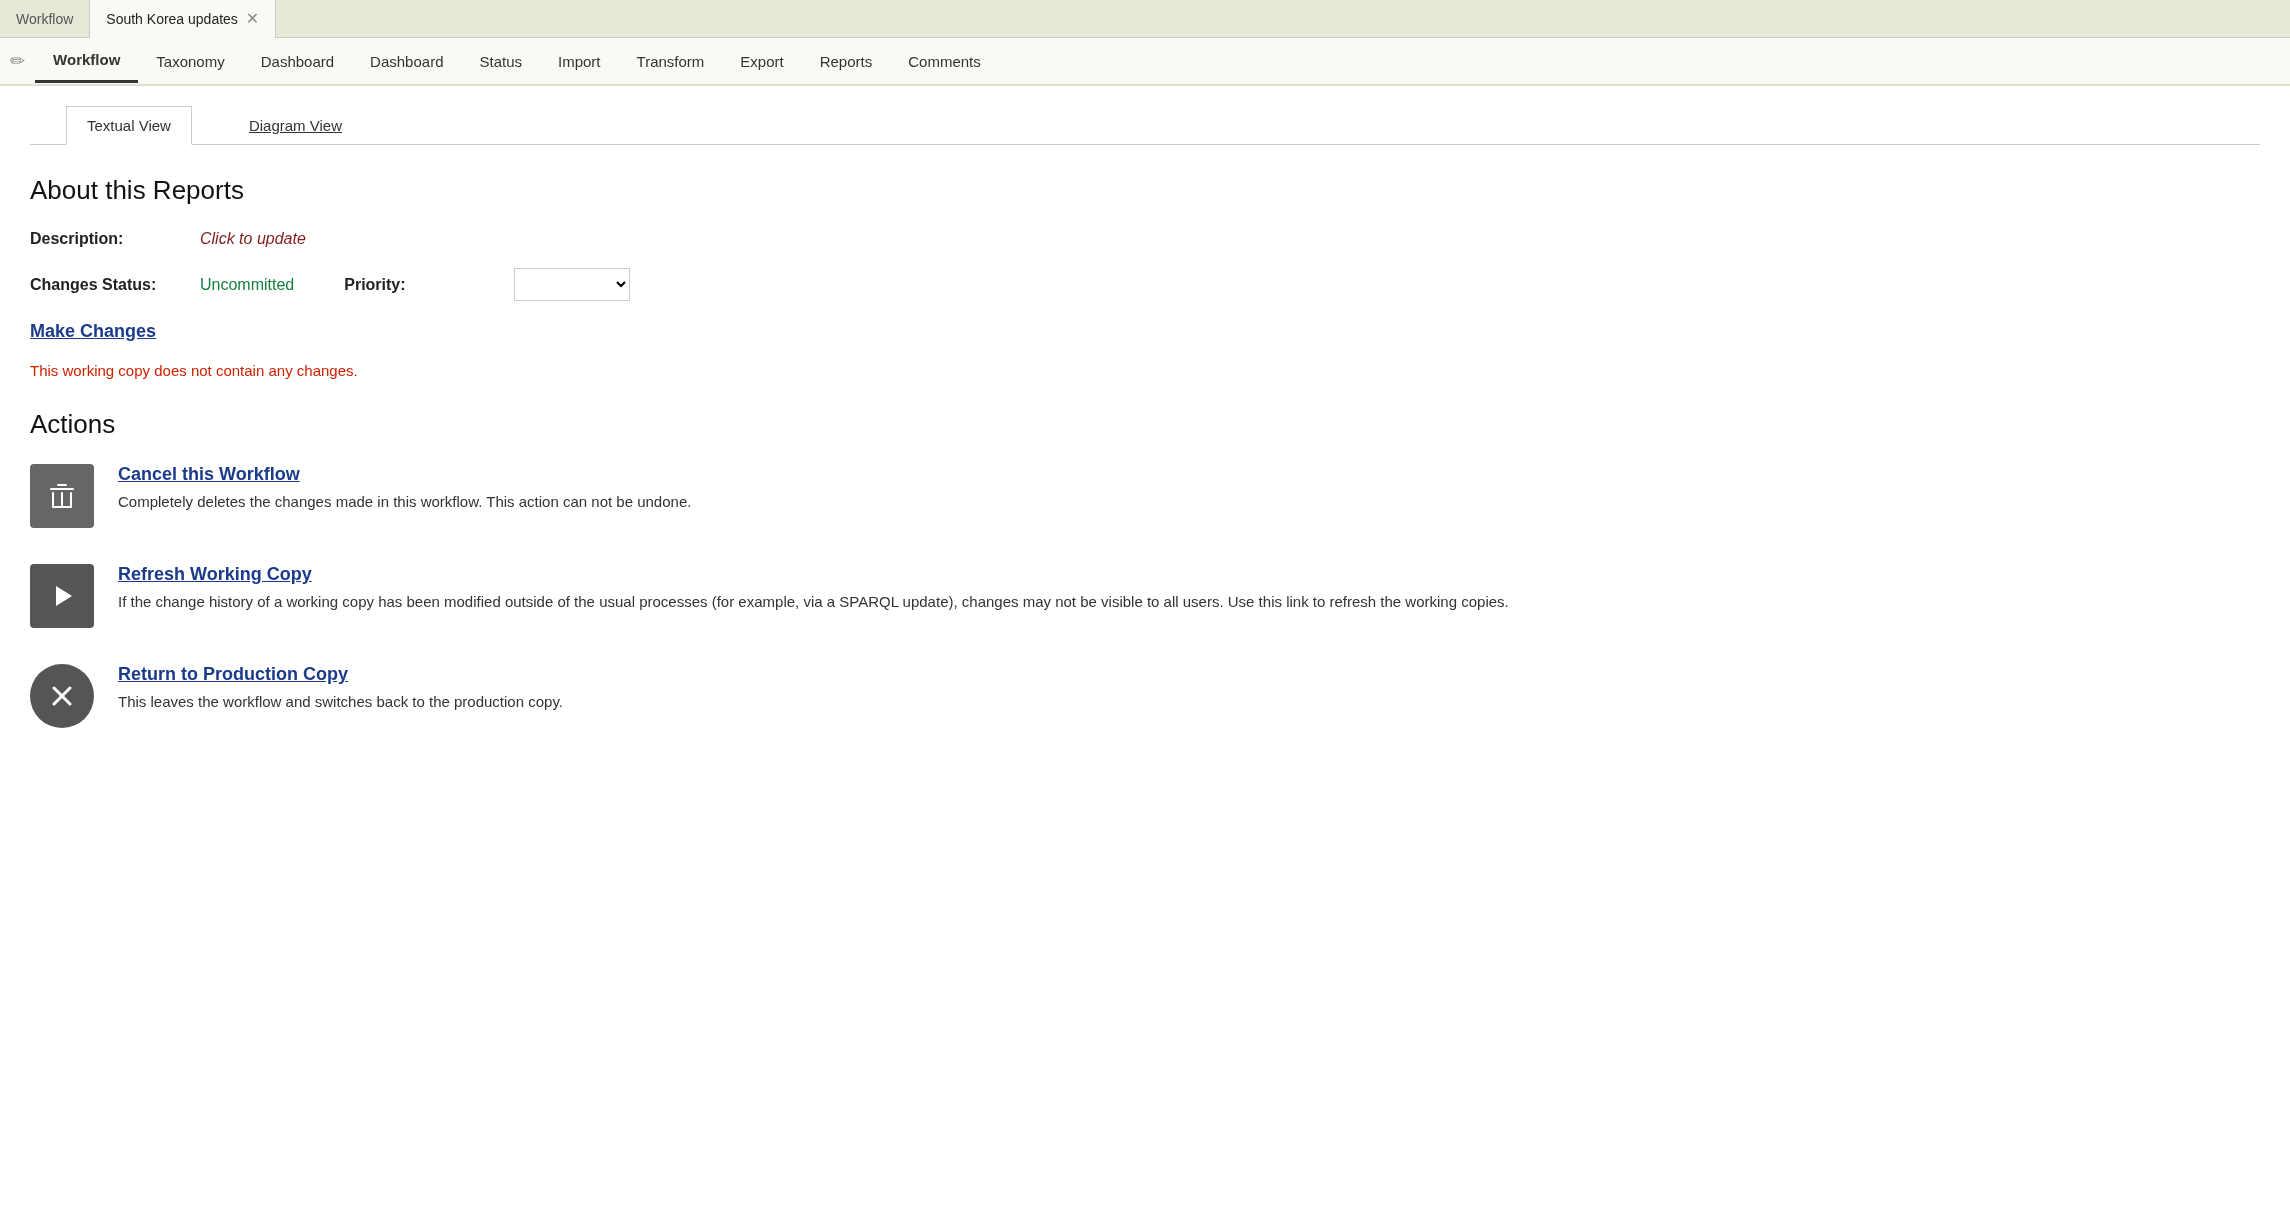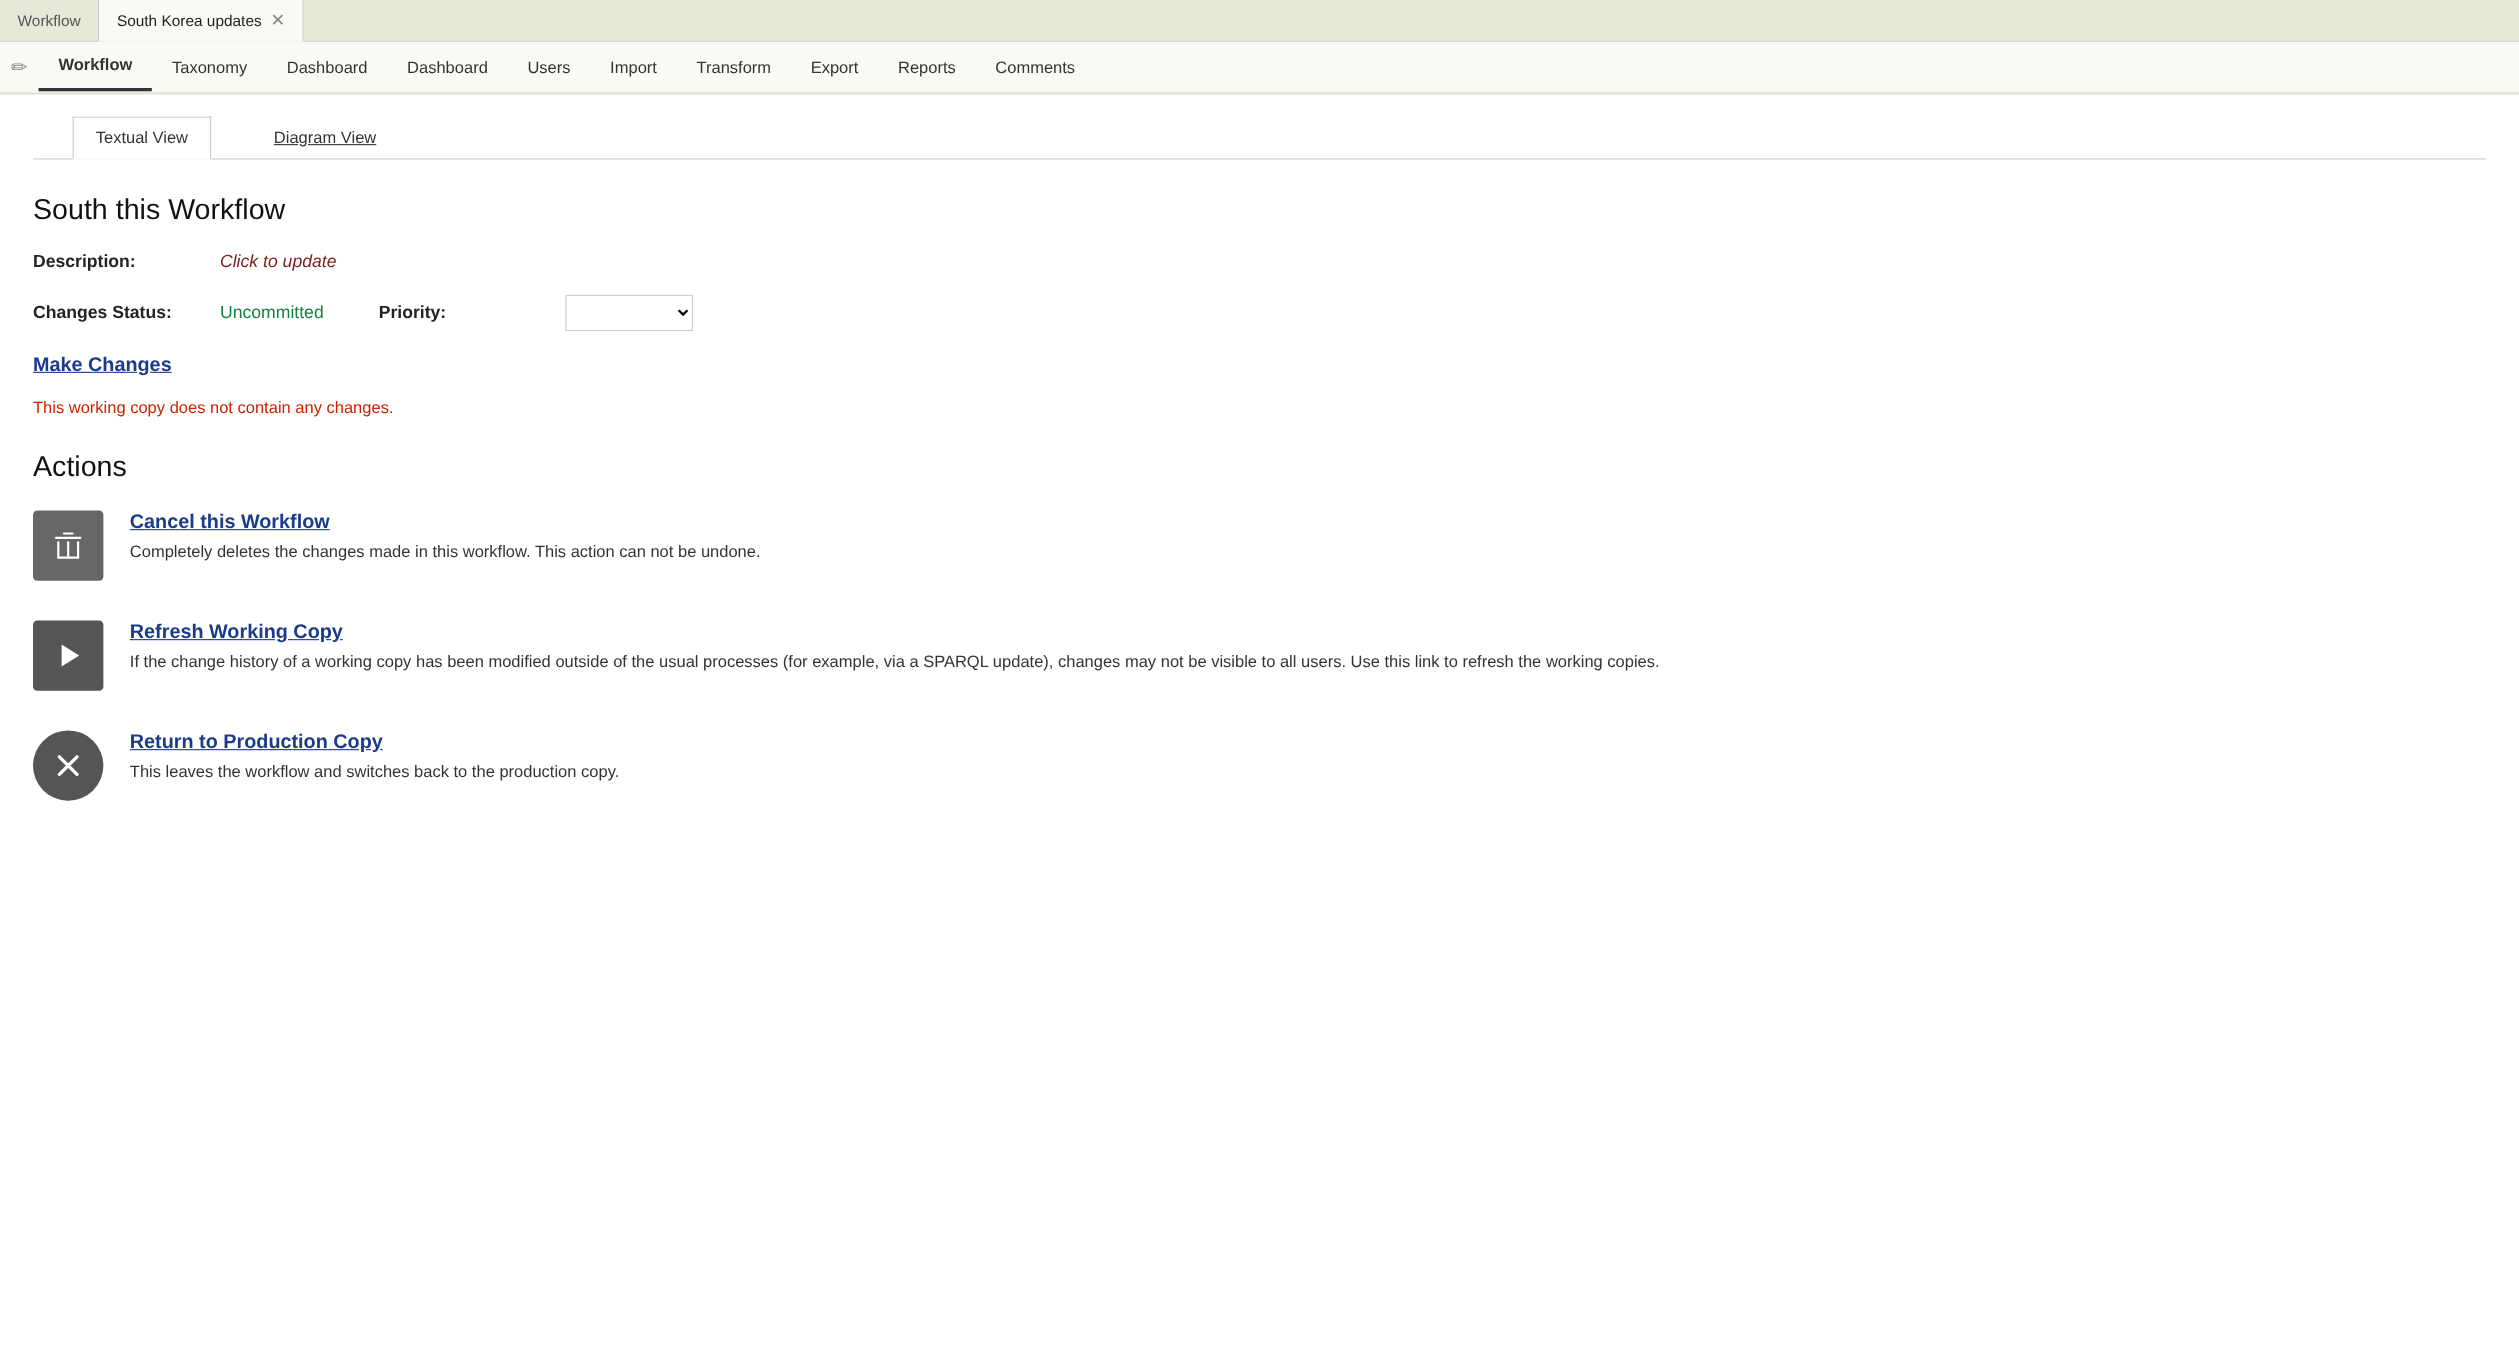--- a/index.html
+++ b/index.html
@@ -245,37 +245,37 @@
   </div>
 </div>
 
 <div class="nav-bar">
   <span class="nav-edit-icon">✏</span>
   <div class="nav-items">
     <a class="nav-item active">Workflow</a>
     <a class="nav-item">Taxonomy</a>
     <a class="nav-item">Dashboard</a>
     <a class="nav-item">Dashboard</a>
-    <a class="nav-item">Users</a>
+    <a class="nav-item">Status</a>
     <a class="nav-item">Import</a>
     <a class="nav-item">Transform</a>
     <a class="nav-item">Export</a>
     <a class="nav-item">Reports</a>
     <a class="nav-item">Comments</a>
   </div>
 </div>
 
 <div class="main-content">
 
   <div class="view-tabs">
     <div class="view-tab active">Textual View</div>
     <div class="view-tab">Diagram View</div>
   </div>
 
-  <h2 class="section-title">South this Workflow</h2>
+  <h2 class="section-title">About this Reports</h2>
 
   <div class="field-row">
     <span class="field-label">Description:</span>
     <span class="click-to-update">Click to update</span>
   </div>
 
   <div class="field-row">
     <span class="field-label">Changes Status:</span>
     <span class="field-value">Uncommitted</span>
     <span style="margin-left: 40px;" class="field-label">Priority:</span>

